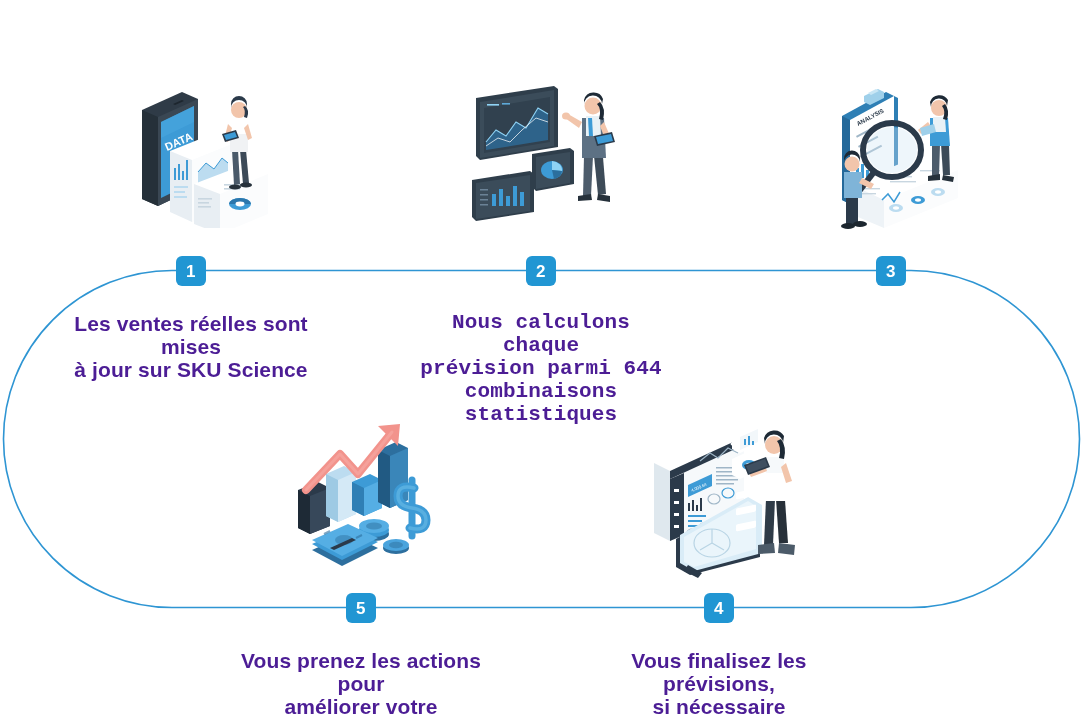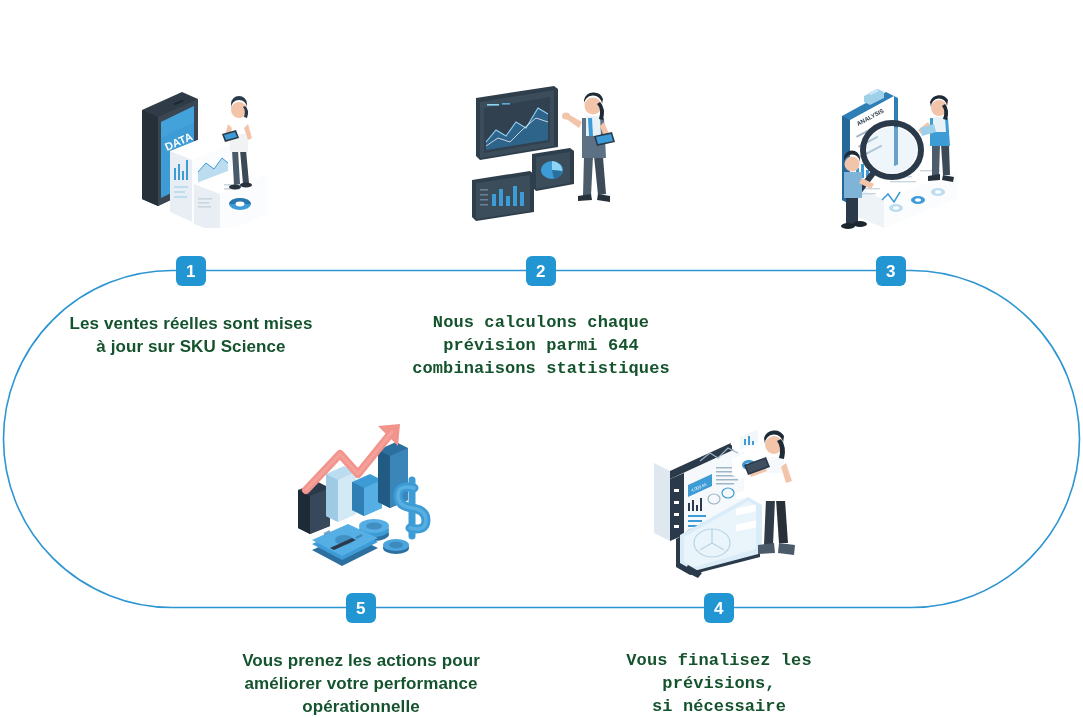--- a/index.html
+++ b/index.html
@@ -41,22 +41,22 @@
     font-size: 17px;
     font-weight: bold;
     line-height: 1;
     letter-spacing: 0.3px;
     z-index: 5;
   }
   
   .caption {
     position: absolute;
     text-align: center;
-    color: #14532d;
-    font-size: 17px;
+    color: #4c1d95;
+    font-size: 21px;
     font-weight: bold;
     line-height: 23px;
     letter-spacing: 0.1px;
     z-index: 4;
     white-space: pre-line;
   }
   
   .illus {
     position: absolute;
     z-index: 3;
@@ -483,19 +483,19 @@
   </div>
   <div class="badge" style="left:346px; top:593px; background:#2196d3;">
     <span>5</span>
   </div>
 
   <div class="caption" style="left:61px; top:312px; width:260px;">Les ventes réelles sont mises
 à jour sur SKU Science</div>
   <div class="caption" style="left:411px; top:311px; width:260px;font-family:Liberation Mono, monospace;">Nous calculons chaque
 prévision parmi 644
 combinaisons statistiques</div>
-  <div class="caption" style="left:589px; top:649px; width:260px;font-family:Liberation Mono, monospace;">Vous finalisez les prévisions,
+  <div class="caption" style="left:589px; top:649px; width:260px;">Vous finalisez les prévisions,
 si nécessaire</div>
   <div class="caption" style="left:231px; top:649px; width:260px;">Vous prenez les actions pour
 améliorer votre performance
 opérationnelle</div>
 
 </div>
 
 </body></html>

